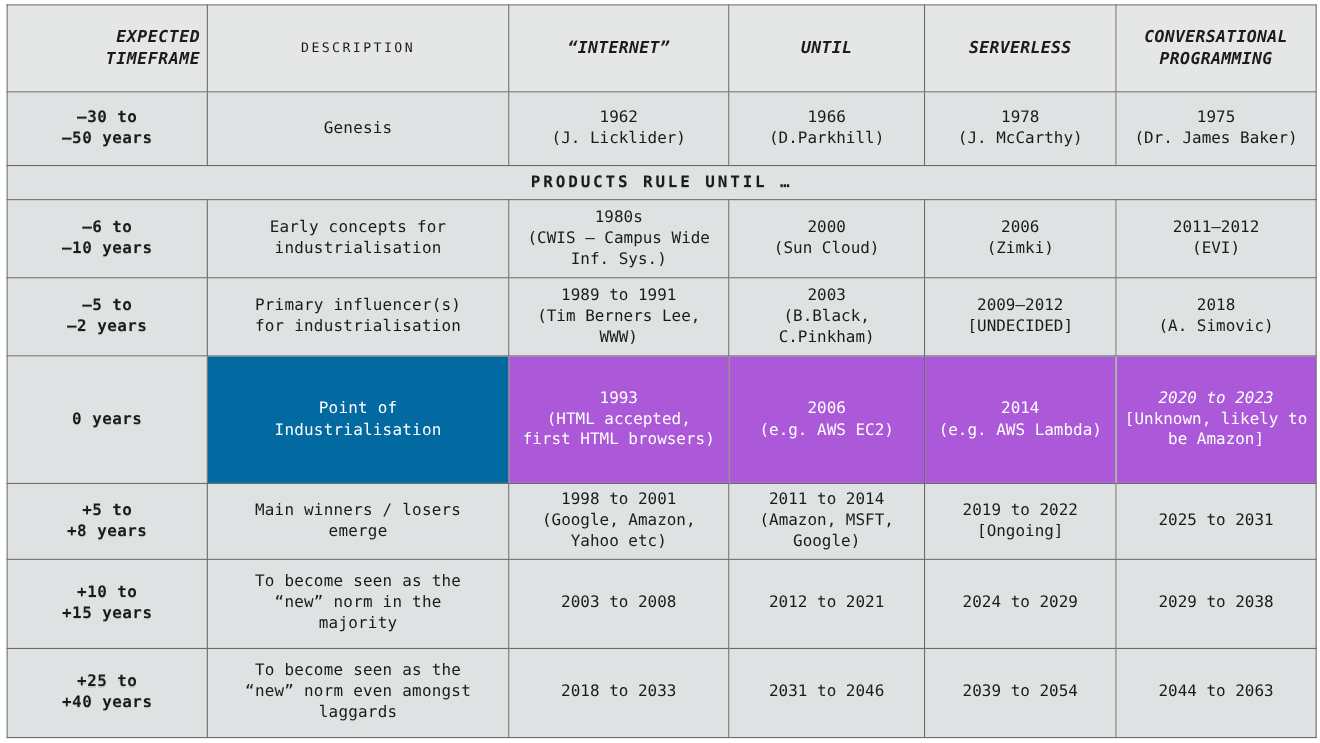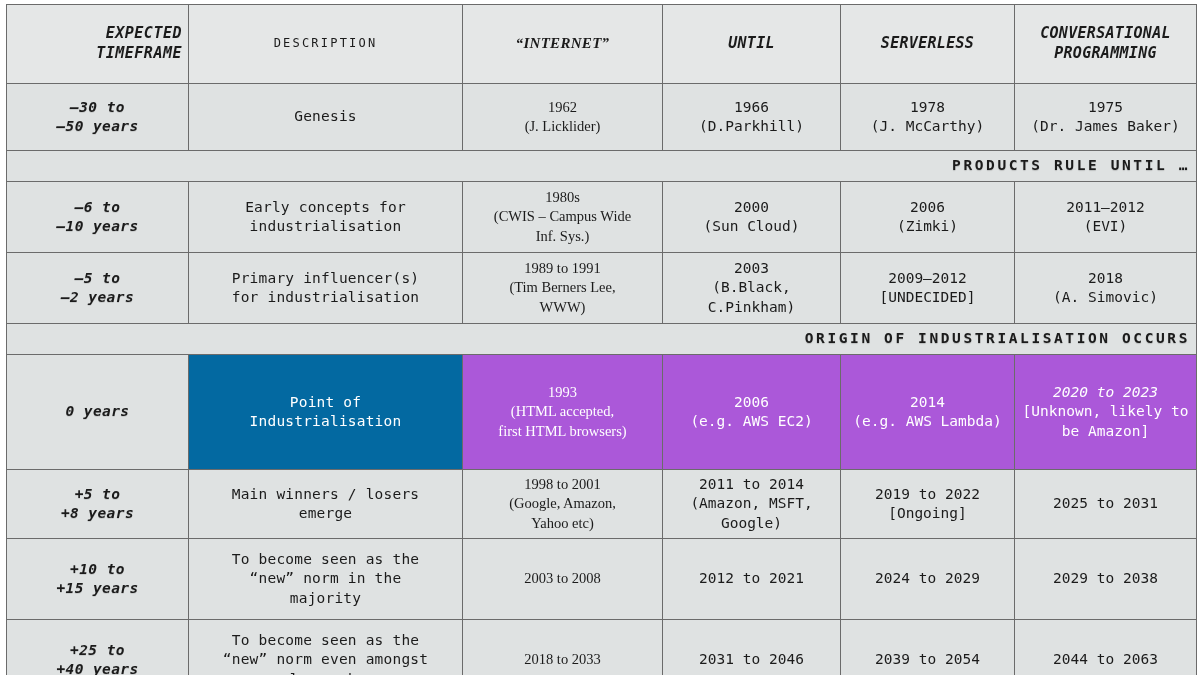--- a/index.html
+++ b/index.html
@@ -44,21 +44,21 @@
 
   
   col.c-timeframe { width: 182px; }
   col.c-desc      { width: 274px; }
   col.c-internet  { width: 200px; }
   col.c-cloud     { width: 178px; }
   col.c-serverless{ width: 174px; }
   col.c-convprog  { width: 182px; }
 
   
-  td.thick-left { border-left: 3px solid #111111; font-family: Liberation Serif, serif; }
+  td.thick-left { border-left: 3px solid #111111; }
 
   
   tr.header-row td {
     background: #e5e7e7;
     font-weight: bold;
     font-style: italic;
     font-size: 15px;
     letter-spacing: 0.3px;
     height: 74px;
   }
@@ -71,21 +71,20 @@
   tr.header-row td.hdr-tf {
     text-align: right;
     letter-spacing: 0.5px;
     font-style: italic;
   }
 
   
   td.tf {
     text-align: right;
     font-weight: bold;
-    font-style: italic;
     color: #ffffff;
     font-size: 16px;
     letter-spacing: 0.4px;
     padding-right: 10px;
     text-shadow: 0 1px 0 rgba(0,0,0,0.10);
   }
   td.tf-blue-light { background: #5fa0ea; }
   td.tf-blue-dark  { background: #2a69bf; }
   td.tf-purple     { background: #ab58d9; }
 
@@ -118,21 +117,21 @@
     font-size: 15px;
     height: 26px;
     padding: 0;
     text-shadow: 0 1px 1px rgba(0,0,0,0.16);
   }
   td.banner-blue   { background: #5798e8; border-color: #5798e8; }
   td.banner-purple { background: #ab58d9; border-color: #ab58d9; }
 
   
   tr.r-genesis td   { height: 62px; }
-  tr.r-banner td    { height: 26px; text-align: right; }
+  tr.r-banner td    { height: 26px; }
   tr.r-early td     { height: 66px; }
   tr.r-primary td   { height: 66px; }
   tr.r-point td     { height: 110px; }
   tr.r-winners td   { height: 64px; }
   tr.r-norm td      { height: 76px; }
   tr.r-laggards td  { height: 76px; }
 </style>
 </head>
 <body>
 
@@ -241,23 +240,20 @@
     <td class="cell">
       <span>2009–2012</span><br>
       <span>[UNDECIDED]</span>
     </td>
     <td class="cell">
       <span>2018</span><br>
       <span>(A. Simovic)</span>
     </td>
   </tr>
 
-  <tr class="r-banner">
-    <td class="banner banner-purple" colspan="6">ORIGIN OF INDUSTRIALISATION OCCURS</td>
-  </tr>
 
   <tr class="r-point">
     <td class="tf tf-purple">0 years</td>
     <td class="desc on-purple">
       <span>Point of</span><br>
       <span>Industrialisation</span>
     </td>
     <td class="cell on-purple thick-left">
       <span>1993</span><br>
       <span>(HTML accepted,</span><br>

